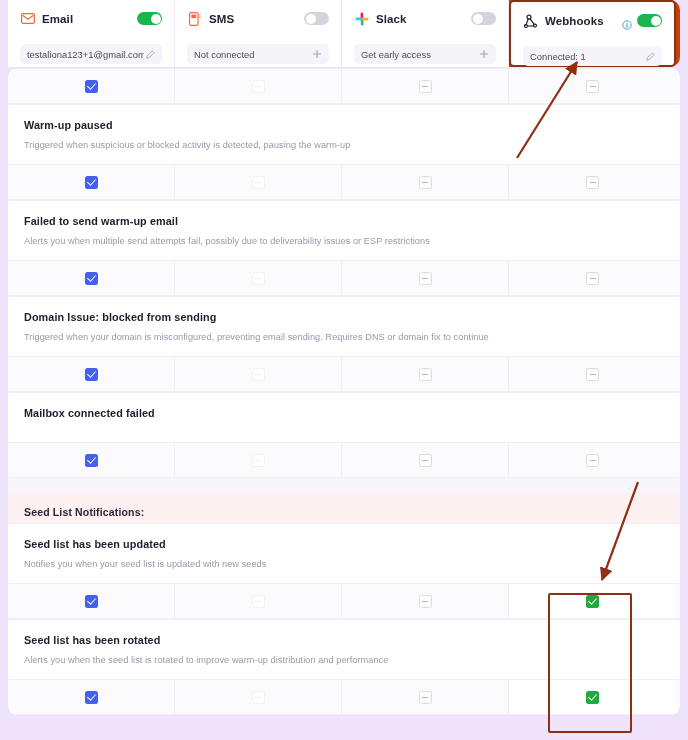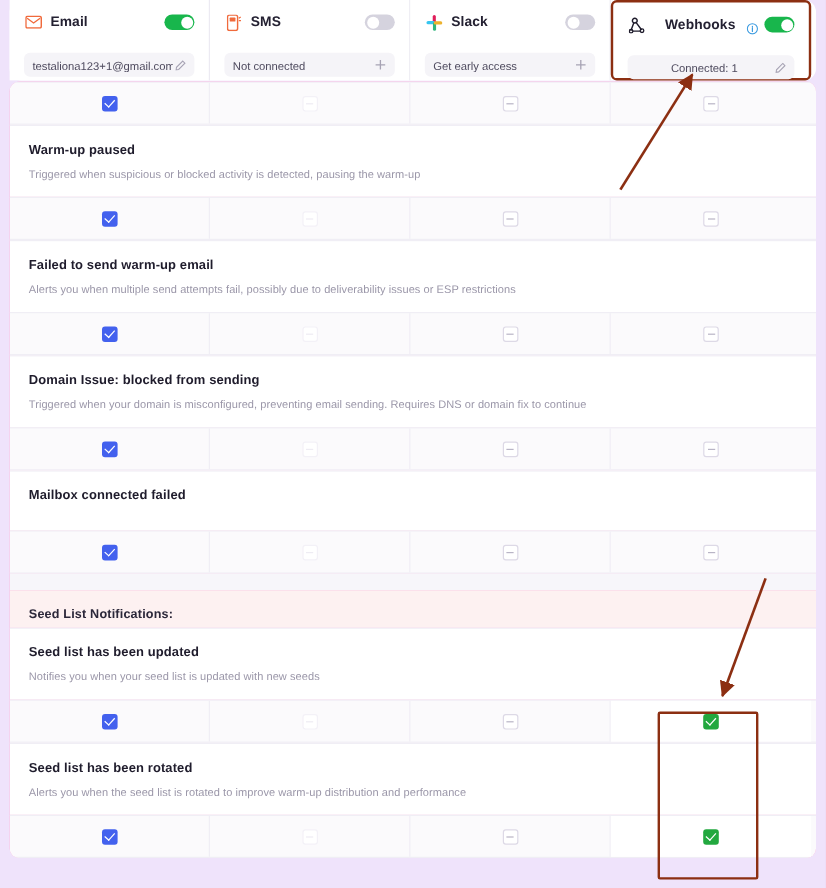--- a/index.html
+++ b/index.html
@@ -14,31 +14,31 @@
     position: relative;
     width: 688px; height: 740px;
     background: #efe3fb;
   }
 
   
   .channels {
     position: absolute; left: 8px; top: 0px;
     width: 672px; height: 67px;
     display: flex;
-    background: #ffffff;
+    background: #c2410c;
     border-radius: 10px;
   }
   .chan {
     position: relative;
     width: 167px;
     padding: 9px 12px 8px 12px;
     background: #ffffff;
     border-right: 1px solid #eceaf2;
   }
-  .chan:last-child { border-right: none; text-align: center; }
+  .chan:last-child { border-right: none; }
   .chan-top {
     display: flex; align-items: center;
     height: 19px;
   }
   .chan-ico {
     width: 15px; height: 15px;
     margin-right: 7px;
     flex: 0 0 15px;
     display: flex; align-items: center; justify-content: center;
   }

